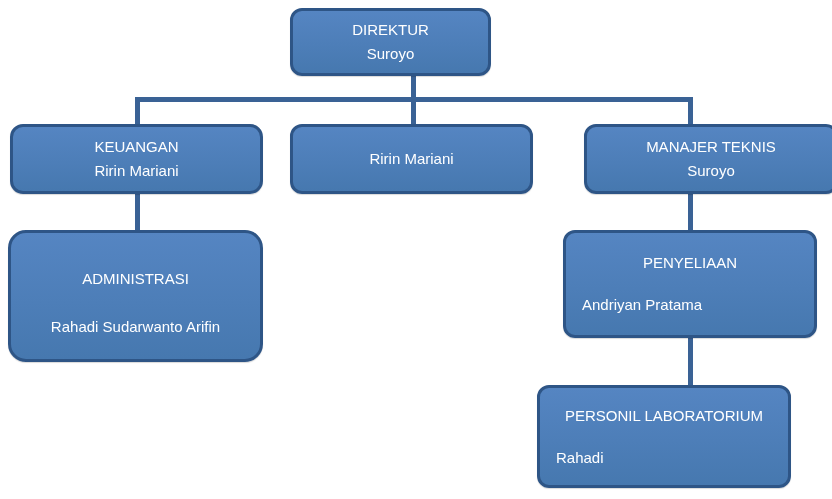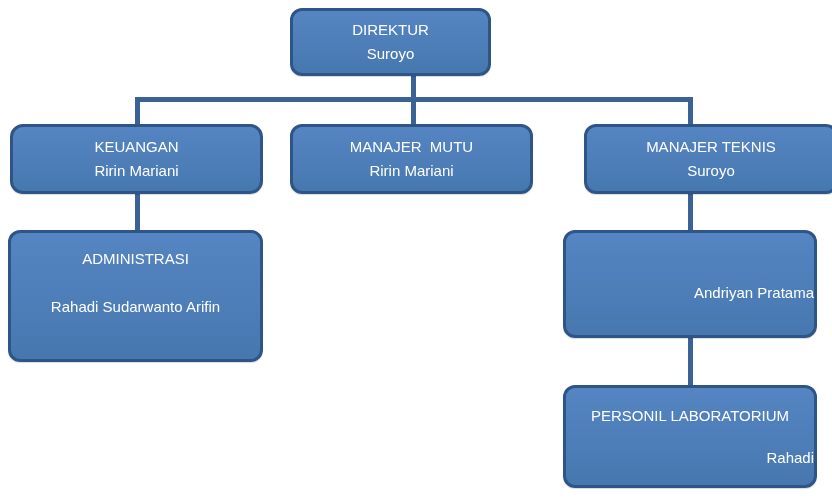--- a/index.html
+++ b/index.html
@@ -25,41 +25,42 @@
     box-shadow: 0 1px 1px rgba(0,0,0,0.15);
   }
   .node .role,
   .node .name {
     font-size: 15px;
     line-height: 24px;
     text-align: center;
     white-space: pre-wrap;
   }
   .node.name-left .name {
-    text-align: right;
-    padding-left: 24px;
+    text-align: left;
+    padding-left: 16px;
     margin-top: 18px;
   }
   .node.spaced {
-    justify-content: flex-start;
+    justify-content: center;
     padding-top: 14px;
+    border-radius: 18px;
   }
   .node.spaced .spacer { height: 24px; }
   .connector {
     position: absolute;
     background: #3a6295;
   }
   
   #node-direktur        { left: 290px; top: 8px;   width: 201px; height: 68px; }
   #node-keuangan        { left: 10px;  top: 124px; width: 253px; height: 70px; border-radius: 13px; }
   #node-manajer-mutu    { left: 290px; top: 124px; width: 243px; height: 70px; }
   #node-manajer-teknis  { left: 584px; top: 124px; width: 254px; height: 70px; }
   #node-administrasi    { left: 8px;   top: 230px; width: 255px; height: 132px; }
   #node-penyeliaan      { left: 563px; top: 230px; width: 254px; height: 108px; }
-  #node-personil        { left: 563px; top: 385px; width: 254px; height: 103px; }
+  #node-personil        { left: 537px; top: 385px; width: 254px; height: 103px; }
   
   #conn-direktur-down   { left: 411px; top: 76px;  width: 5px;   height: 26px; }
   #conn-horizontal      { left: 135px; top: 97px;  width: 558px; height: 5px; }
   #conn-keuangan-drop   { left: 135px; top: 97px;  width: 5px;   height: 29px; }
   #conn-mutu-drop       { left: 411px; top: 97px;  width: 5px;   height: 29px; }
   #conn-teknis-drop     { left: 688px; top: 97px;  width: 5px;   height: 29px; }
   #conn-administrasi    { left: 135px; top: 192px; width: 5px;   height: 40px; }
   #conn-penyeliaan      { left: 688px; top: 192px; width: 5px;   height: 40px; }
   #conn-personil        { left: 688px; top: 336px; width: 5px;   height: 51px; }
 </style>
@@ -81,36 +82,36 @@
     <div class="role">DIREKTUR</div>
     <div class="name">Suroyo</div>
   </div>
 
   <div class="node" id="node-keuangan">
     <div class="role">KEUANGAN</div>
     <div class="name">Ririn Mariani</div>
   </div>
 
   <div class="node" id="node-manajer-mutu">
-    <div class="role">MANAJER  MUTU</div>
     <div class="name">Ririn Mariani</div>
   </div>
 
   <div class="node" id="node-manajer-teknis">
     <div class="role">MANAJER TEKNIS</div>
     <div class="name">Suroyo</div>
   </div>
 
   <div class="node spaced" id="node-administrasi">
     <div class="role">ADMINISTRASI</div>
     <div class="spacer"></div>
     <div class="name">Rahadi Sudarwanto Arifin</div>
   </div>
 
   <div class="node name-left" id="node-penyeliaan">
+    <div class="role">PENYELIAAN</div>
     <div class="name">Andriyan Pratama</div>
   </div>
 
   <div class="node name-left" id="node-personil">
     <div class="role">PERSONIL LABORATORIUM</div>
     <div class="name">Rahadi</div>
   </div>
 
 </div>
 

